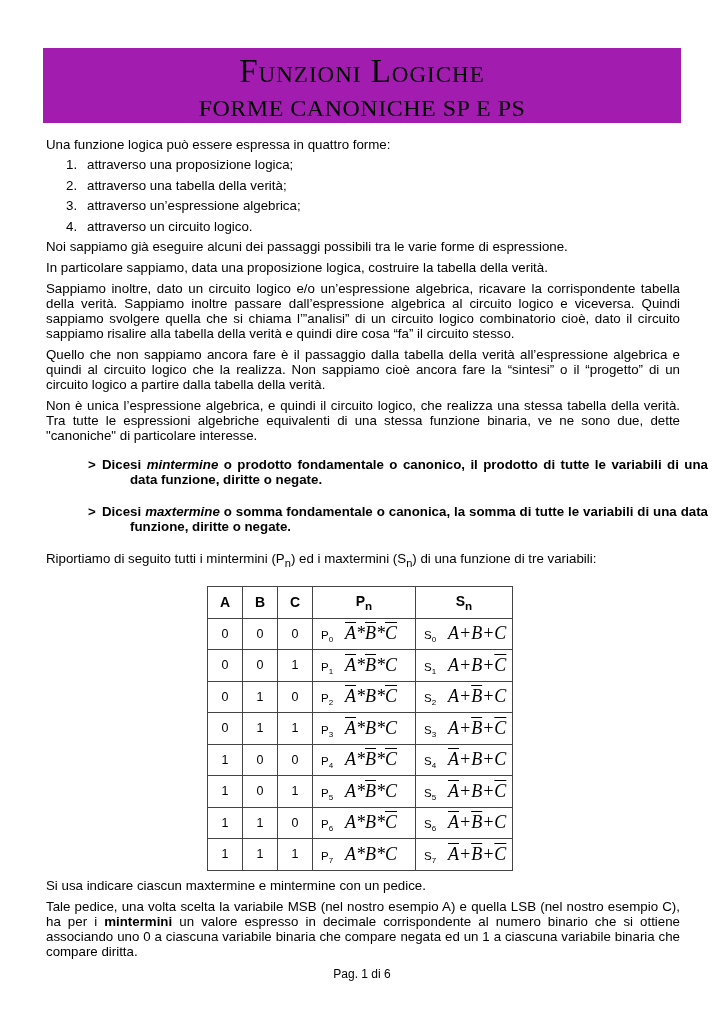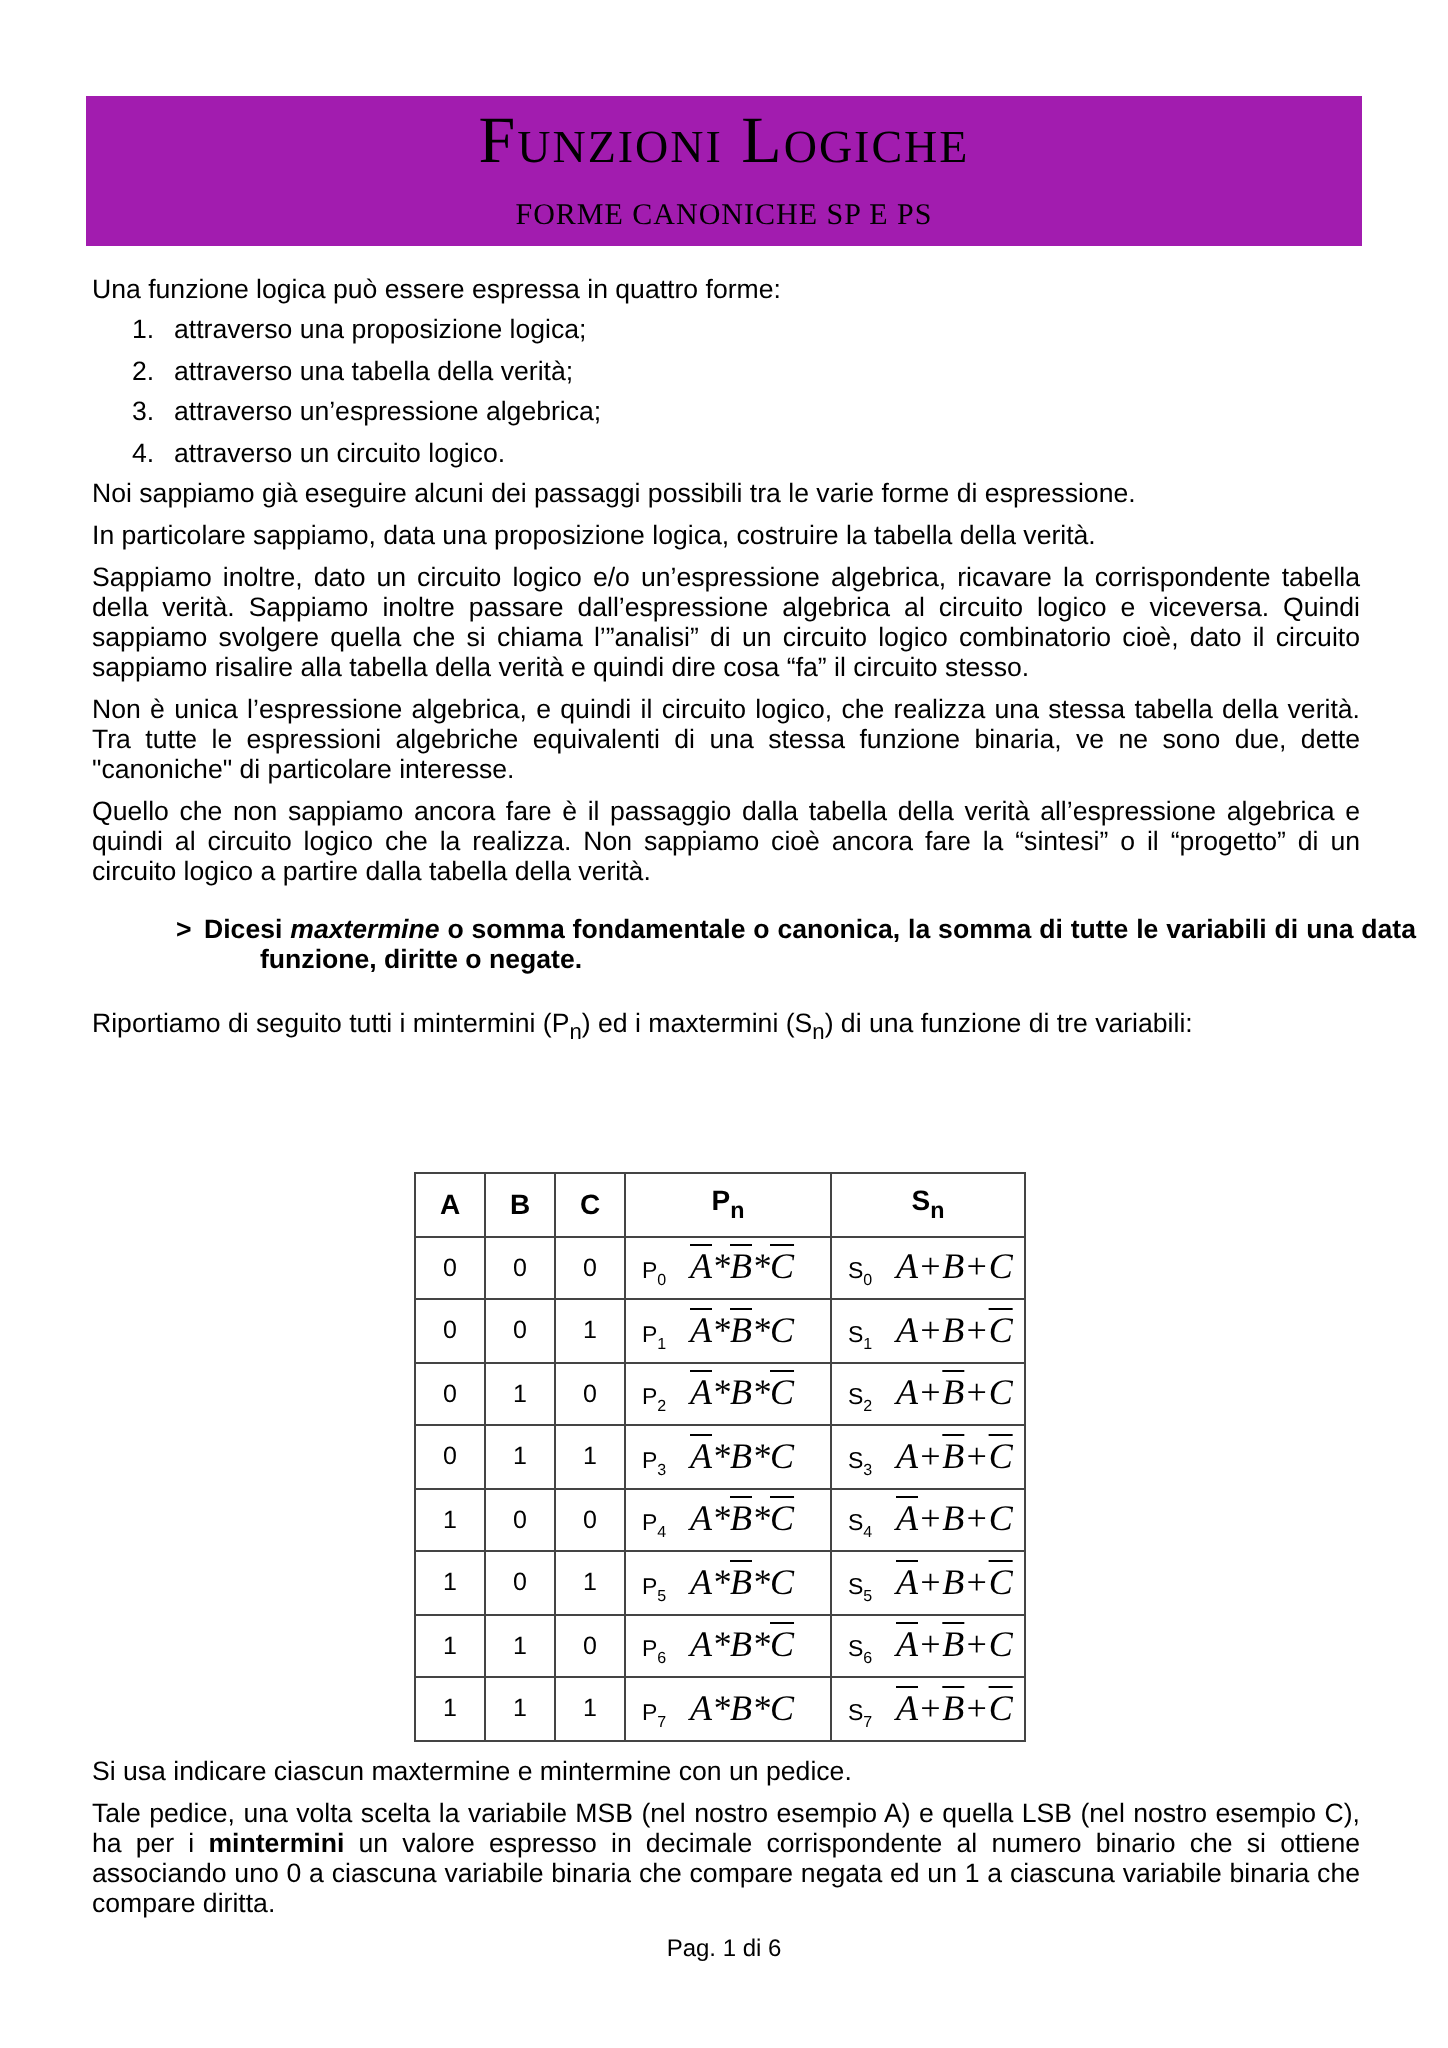--- a/index.html
+++ b/index.html
@@ -2,21 +2,21 @@
 <html><head>
 <meta charset="utf-8">
 <style>
   html, body { margin: 0; padding: 0; background: #ffffff; }
   body { width: 724px; height: 1024px; position: relative; overflow: hidden;
          font-family: "Liberation Sans", sans-serif; color: #000; }
   .header-band { position: absolute; left: 43px; top: 48px; width: 638px; height: 75px;
                  background: #a21caf; text-align: center; }
   .title { font-family: "Liberation Serif", serif; font-size: 33px; letter-spacing: 1px;
            margin-top: 3px; line-height: 40px; font-variant: small-caps; }
-  .subtitle { font-family: "Liberation Serif", serif; font-size: 15px; letter-spacing: 0.5px;
+  .subtitle { font-family: "Liberation Serif", serif; font-size: 24px; letter-spacing: 0.5px;
               margin-top: 6px; line-height: 22px; }
   .content { position: absolute; left: 46px; top: 137px; width: 634px; font-size: 13.3px; line-height: 15px; }
   p { margin: 0 0 6px 0; text-align: justify; }
   .list { margin: 0 0 2px 0; padding: 0; list-style: none; }
   .list li { margin: 0 0 5.5px 20px; }
   .list .num { display: inline-block; width: 21px; }
   .def { font-weight: bold; margin: 14px 0 17px 42px; padding-left: 42px; text-indent: -42px; text-align: justify; width: 578px; }
   .def .arrow { display: inline-block; width: 14px; text-indent: 0; }
   .def i { font-style: italic; }
   .table-wrap { position: absolute; left: 207px; top: 586px; }
@@ -47,23 +47,26 @@
   <p style="margin-bottom:5px">Una funzione logica può essere espressa in quattro forme:</p>
   <ul class="list">
     <li><span class="num">1.</span><span>attraverso una proposizione logica;</span></li>
     <li><span class="num">2.</span><span>attraverso una tabella della verità;</span></li>
     <li><span class="num">3.</span><span>attraverso un’espressione algebrica;</span></li>
     <li><span class="num">4.</span><span>attraverso un circuito logico.</span></li>
   </ul>
   <p>Noi sappiamo già eseguire alcuni dei passaggi possibili tra le varie forme di espressione.</p>
   <p>In particolare sappiamo, data una proposizione logica, costruire la tabella della verità.</p>
   <p>Sappiamo inoltre, dato un circuito logico e/o un’espressione algebrica, ricavare la corrispondente tabella della verità. Sappiamo inoltre passare dall’espressione algebrica al circuito logico e viceversa. Quindi sappiamo svolgere quella che si chiama l’”analisi” di un circuito logico combinatorio cioè, dato il circuito sappiamo risalire alla tabella della verità e quindi dire cosa “fa” il circuito stesso.</p>
+  <p>Quello che non sappiamo ancora fare è il passaggio dalla tabella della verità all’espressione algebrica e quindi al circuito logico che la realizza. Non sappiamo cioè ancora fare la “sintesi” o il “progetto” di un circuito logico a partire dalla tabella della verità.</p>
   <p>Non è unica l’espressione algebrica, e quindi il circuito logico, che realizza una stessa tabella della verità. Tra tutte le espressioni algebriche equivalenti di una stessa funzione binaria, ve ne sono due, dette "canoniche" di particolare interesse.</p>
-  <p>Quello che non sappiamo ancora fare è il passaggio dalla tabella della verità all’espressione algebrica e quindi al circuito logico che la realizza. Non sappiamo cioè ancora fare la “sintesi” o il “progetto” di un circuito logico a partire dalla tabella della verità.</p>
 
+  <div class="def">
+    <span class="arrow">&gt;</span><span>Dicesi </span><i>mintermine</i><span> o prodotto fondamentale o canonico, il prodotto di tutte le variabili di una data funzione, diritte o negate.</span>
+  </div>
   <div class="def">
     <span class="arrow">&gt;</span><span>Dicesi </span><i>maxtermine</i><span> o somma fondamentale o canonica, la somma di tutte le variabili di una data funzione, diritte o negate.</span>
   </div>
 
   <p><span>Riportiamo di seguito tutti i mintermini (P</span><sub>n</sub><span>) ed i maxtermini (S</span><sub>n</sub><span>) di una funzione di tre variabili:</span></p>
 </div>
 
 <div class="table-wrap">
   <table>
     <tbody>

